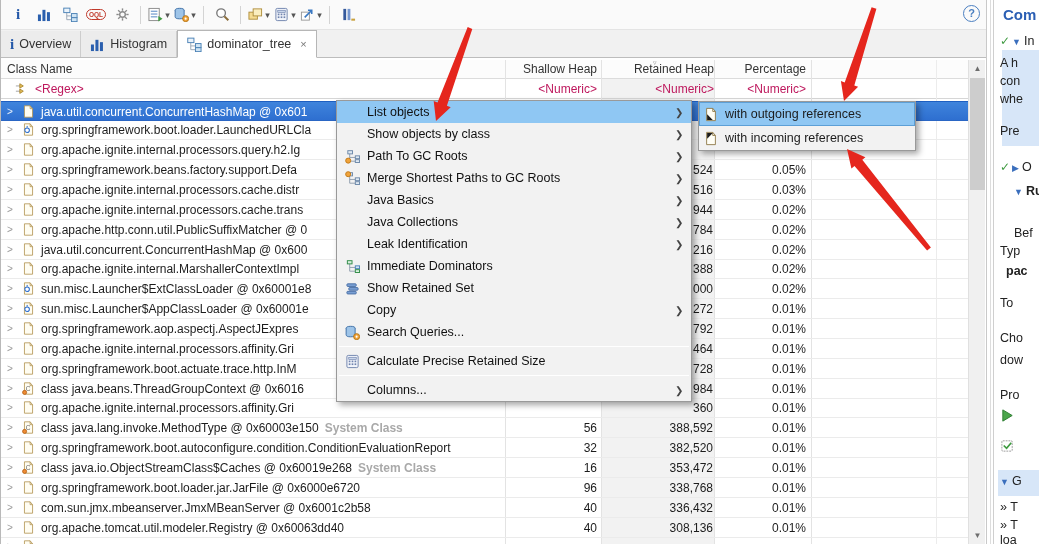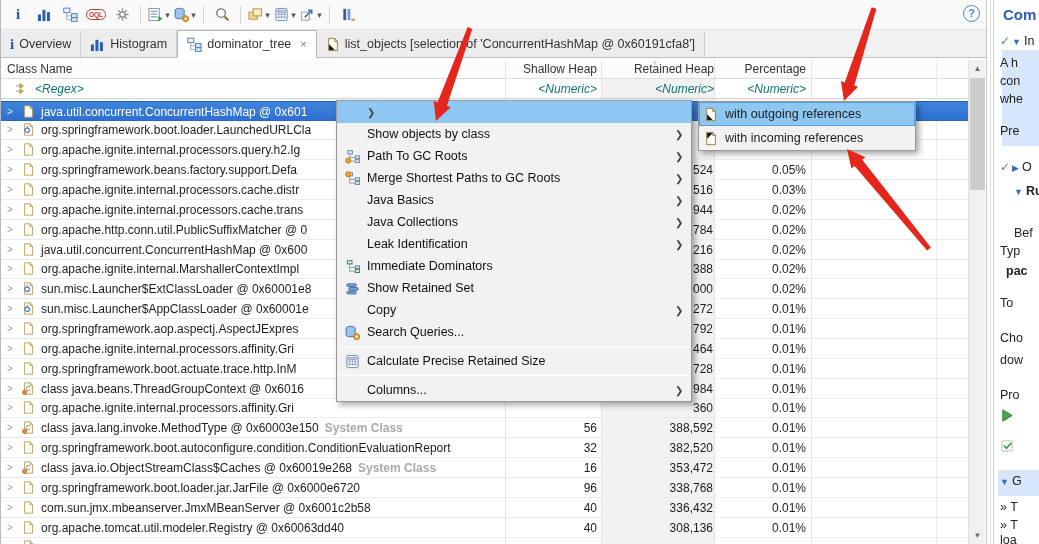--- a/index.html
+++ b/index.html
@@ -24,21 +24,21 @@
   .tab{height:26px;display:flex;align-items:center;gap:5px;padding:0 9px;font-size:12.5px;
        border-right:1px solid #cdcdcd;background:#ececec;color:#333;white-space:nowrap;}
   .tab.active{background:#fff;border:1px solid #b6b6b6;border-bottom:1px solid #fff;height:28px;margin-bottom:-1px;}
   .tab .close{color:#777;font-size:11px;margin-left:4px;}
   
   .table-wrap{position:absolute;left:0;top:58px;width:985px;height:486px;background:#fff;}
   .thead{position:absolute;left:0;top:2px;width:967px;height:19px;background:#fcfcfc;border-bottom:1px solid #dcdcdc;}
   .th{position:absolute;top:0;height:19px;line-height:19px;color:#333;}
   .sort-ind{position:absolute;left:652px;top:-1px;font-size:7px;color:#999;}
   .filter{position:absolute;left:0;top:21px;width:967px;height:20px;border-bottom:1px solid #d6d6d6;}
-  .fcell{position:absolute;top:0;height:20px;line-height:20px;color:#0f766e;font-style:italic;}
+  .fcell{position:absolute;top:0;height:20px;line-height:20px;color:#be185d;}
   .shade{position:absolute;left:600px;top:21px;width:113px;height:465px;background:#f2f2f2;z-index:0;}
   .vline{position:absolute;top:2px;width:1px;height:484px;background:#e3e3e3;z-index:1;}
   .rows{position:absolute;left:0;top:0;width:967px;height:486px;z-index:2;}
   .row{position:absolute;left:0;width:967px;height:20px;line-height:20px;border-bottom:1px solid #ebebeb;white-space:nowrap;}
   .row .chev{position:absolute;left:6px;top:0;color:#9a9a9a;font-size:10px;}
   .row .ric{position:absolute;left:21px;top:2px;}
   .row .rname{position:absolute;left:40px;top:0;font-size:12px;}
   .row .rsuffix{color:#a9a9a9;font-weight:bold;margin-left:6px;}
   .row .num{position:absolute;top:0;text-align:right;font-size:12px;}
   .row .sh{left:505px;width:91px;}
@@ -236,30 +236,20 @@
           <svg width="15" height="15" viewBox="0 0 16 16">
             <path d="M4 6 v7.5 h5 M4 9.5 h5" stroke="#98a5b5" fill="none"></path>
             <rect x="0.8" y="1.2" width="6.6" height="4.8" fill="#eaf3fb" stroke="#4a81b5"></rect>
             <rect x="9" y="7" width="6" height="4.2" fill="#cfe4f4" stroke="#4a81b5"></rect>
             <rect x="9" y="11.4" width="6" height="4.2" fill="#cfe4f4" stroke="#4a81b5"></rect>
           </svg>
         </span>
         <span>dominator_tree</span>
         <span class="close">×</span>
       </div>
-      <div class="tab">
-        <span style="display: inline-flex; align-items: center;">
-          <svg width="14" height="15" viewBox="0 0 16 16">
-            <path d="M3 1 h7 l3 3.5 v10.5 h-10 z" fill="#fffef5" stroke="#8a7340"></path>
-            <path d="M10 1 v3.5 h3" fill="none" stroke="#8a7340"></path>
-            <path d="M3.6 14.2 V7.8 L10 14.2 Z" fill="#1a1a1a"></path>
-          </svg>
-        </span>
-        <span>list_objects [selection of 'ConcurrentHashMap @ 0x60191cfa8']</span>
-      </div>
     </div>
 
   <div class="table-wrap">
     <div class="shade"></div>
     <div class="vline" style="left:504px"></div>
     <div class="vline" style="left:600px"></div>
     <div class="vline" style="left:713px"></div>
     <div class="vline" style="left:810px"></div>
     <div class="vline" style="left:935px;background:#ececec"></div>
     <div class="thead" id="thead">
@@ -601,20 +591,21 @@
     <div class="scrollbar">
       <div class="sb-arrow" style="top:0">▲</div>
       <div class="sb-thumb"></div>
       <div class="sb-arrow" style="top:467px">▼</div>
     </div>
   </div>
 
   <div class="menu" id="cmenu">
       <div class="mi hl">
         <span class="mic"></span>
+        <span class="mlabel">List objects</span>
         <span class="marrow">❯</span>
       </div>
       <div class="mi">
         <span class="mic"></span>
         <span class="mlabel">Show objects by class</span>
         <span class="marrow">❯</span>
       </div>
       <div class="mi">
         <span class="mic">
           <svg width="15" height="15" viewBox="0 0 16 16">

